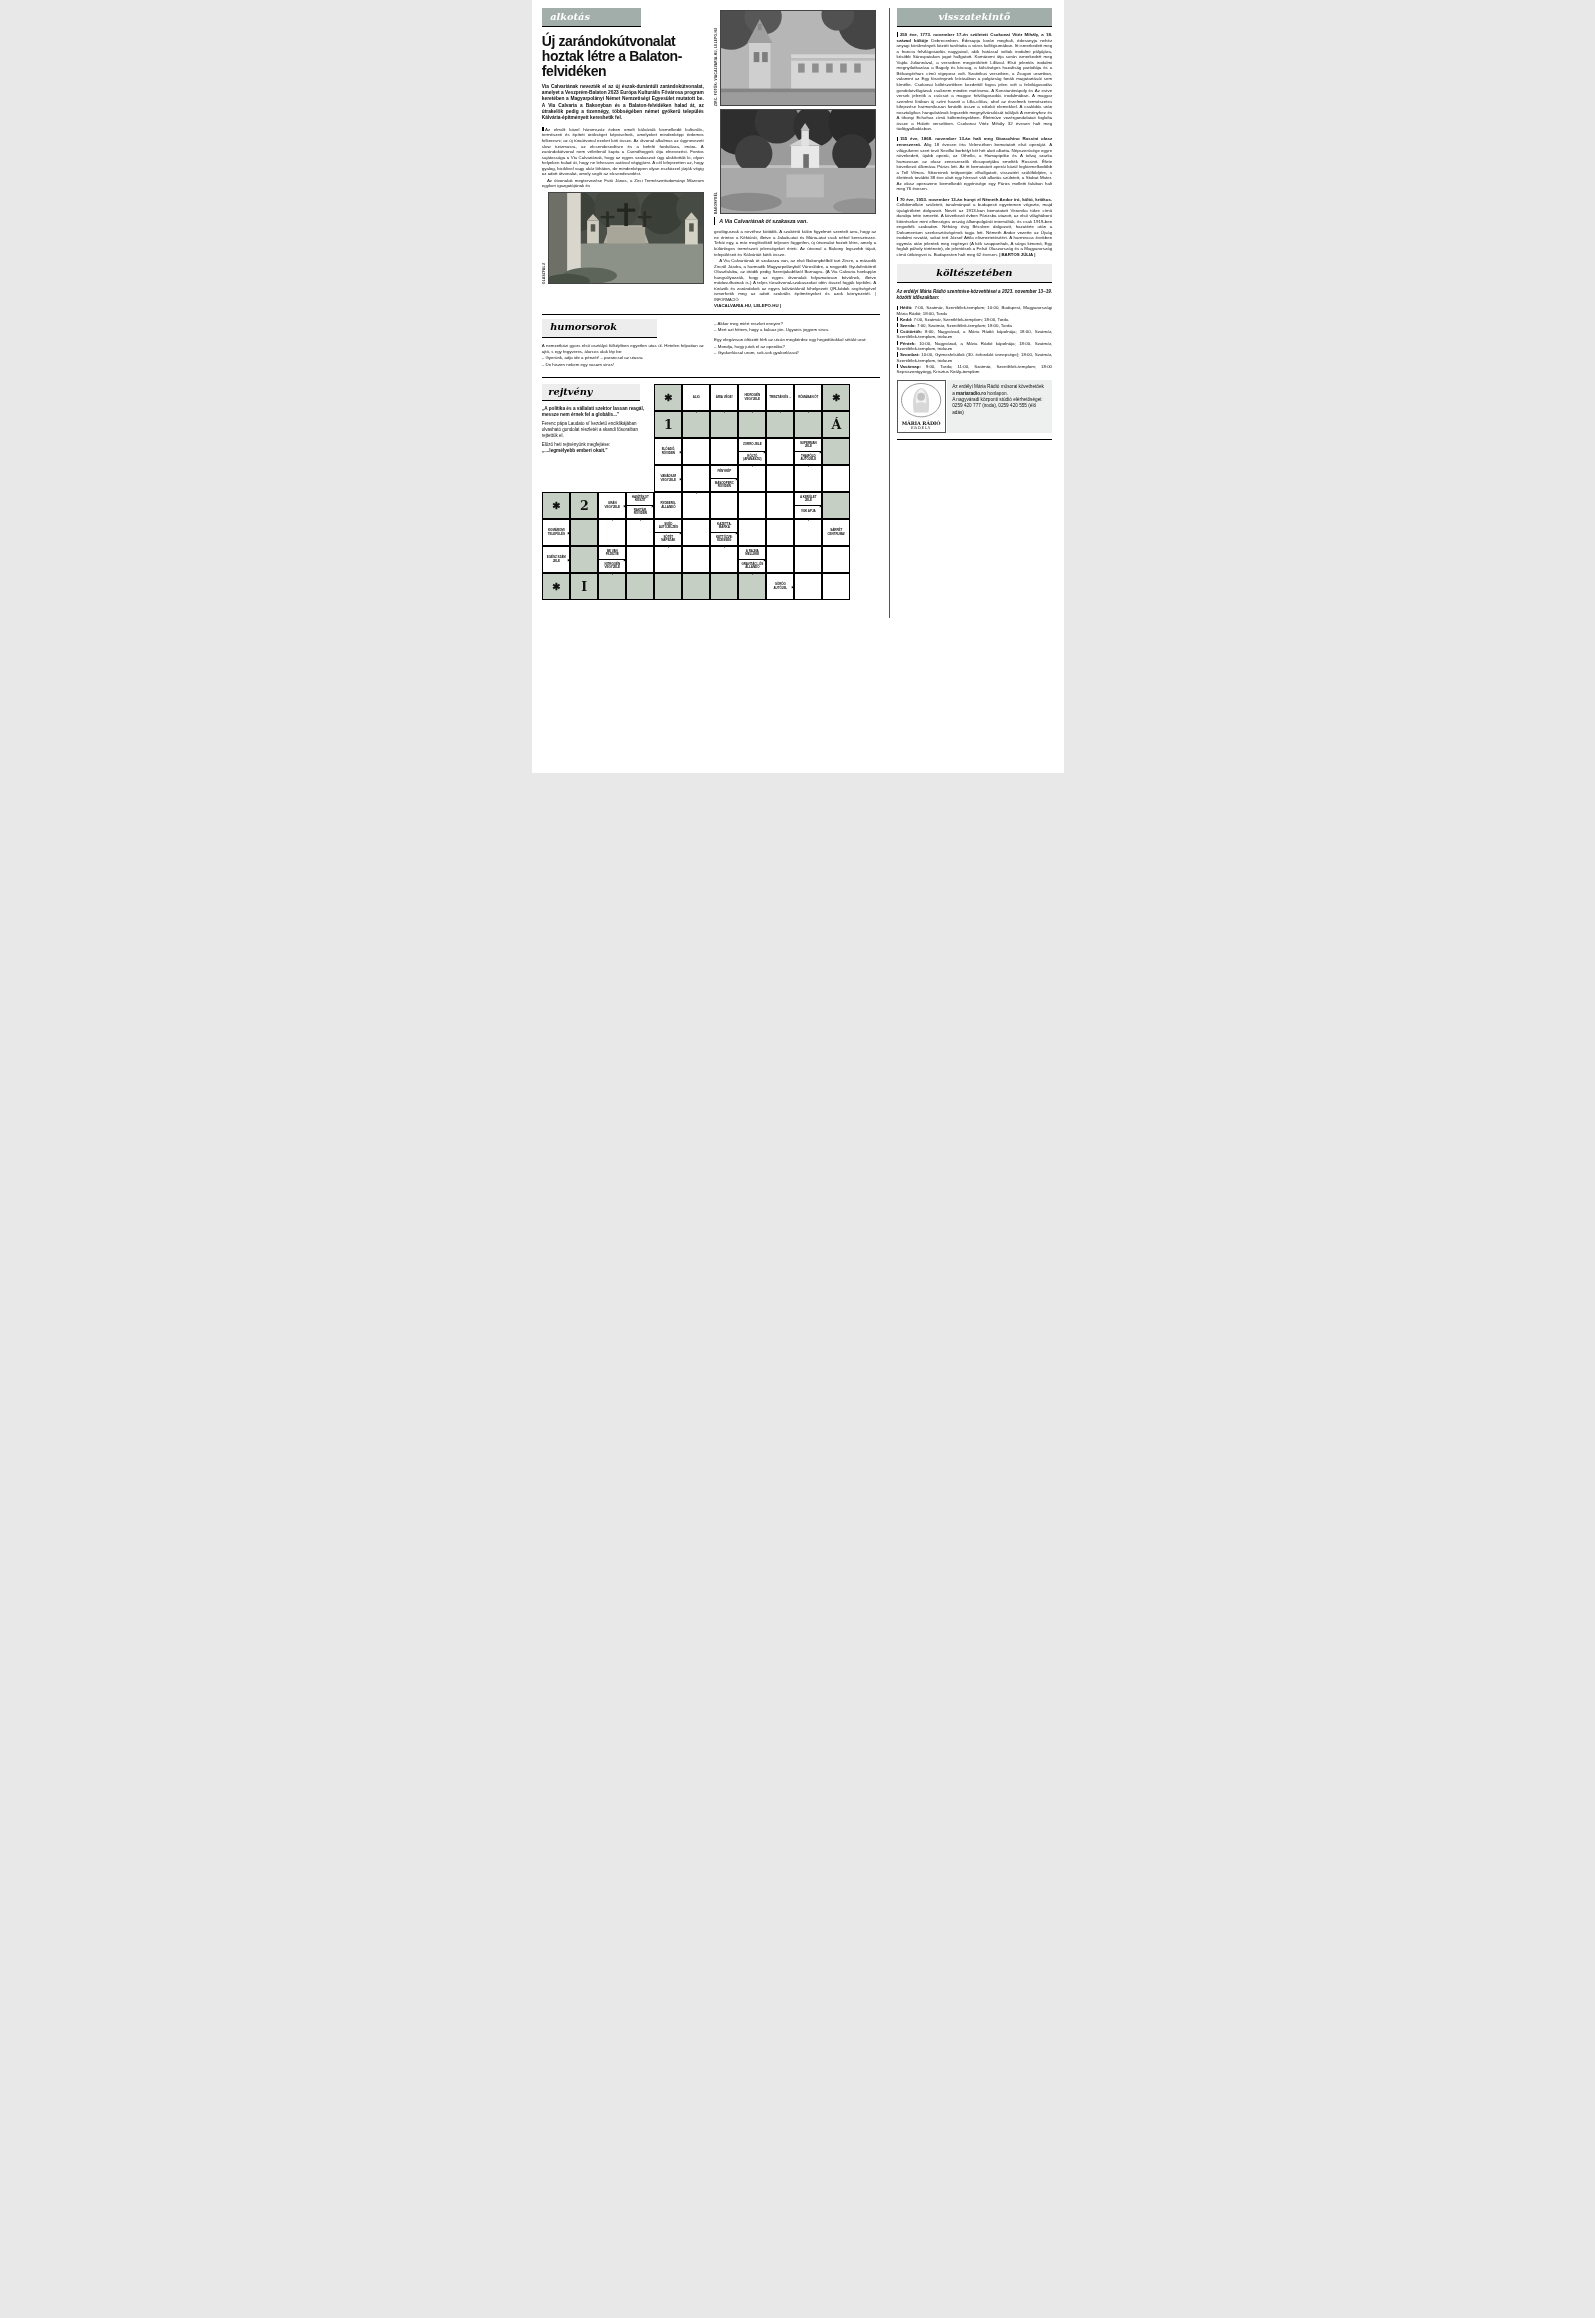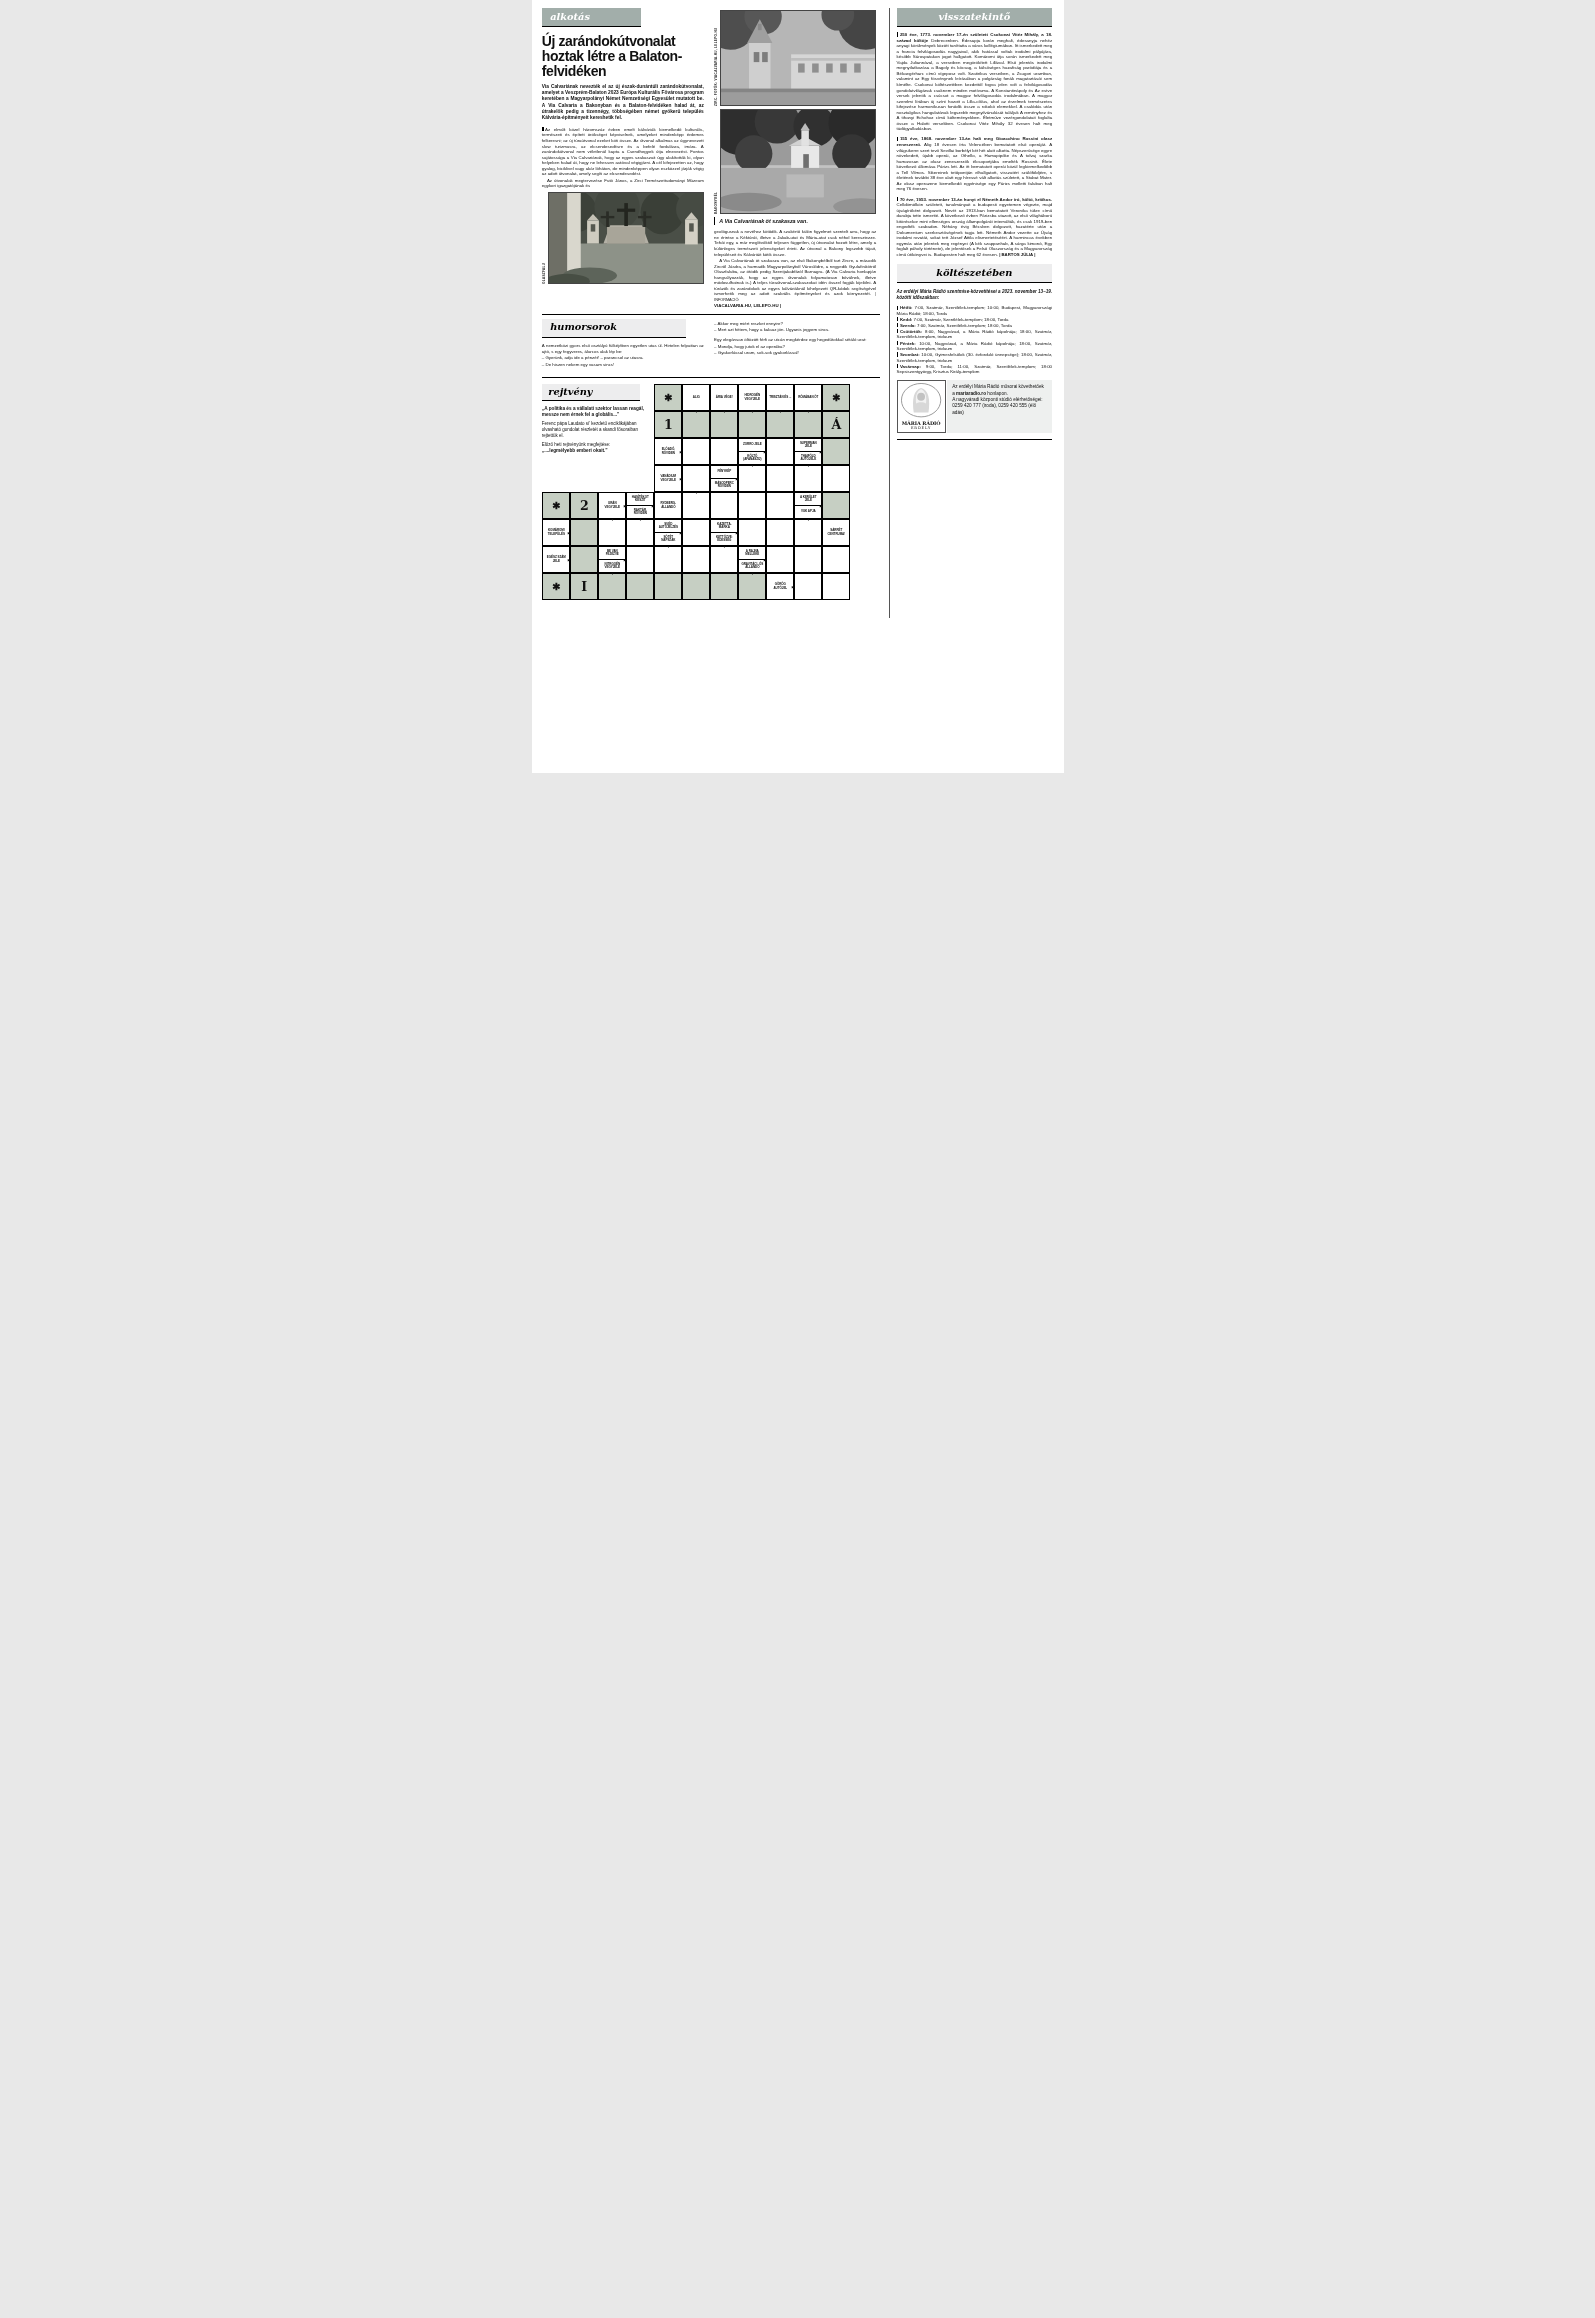--- a/index.html
+++ b/index.html
@@ -45,21 +45,21 @@
   .ph{flex:1;border:0.5px solid #444;}
   .ph svg{display:block;width:100%;height:100%;}
   .infolabel{font-size:3.8px;}
   .infoval{font-weight:bold;}
   .byline{font-weight:bold;font-size:4.3px;}
   
   .bandrule{border-top:0.7px solid #000;margin:4.7px 0 0;}
   .humor{display:flex;padding:3.7px 0 4.7px;}
   .humor .hcol{width:162px;}
   .humor .hcol+.hcol{margin-left:10.3px;}
-  .humor-hd{margin:0 0 5.6px;width:144px;}
+  .humor-hd{margin:0 0 5.6px;width:115px;}
   
   .bottomL{position:relative;margin-top:4.7px;padding-top:5.6px;border-top:0.7px solid #000;height:234px;}
   .cw{display:grid;grid-template-rows:repeat(8,27px);position:relative;margin-left:0.5px;}
   .cwc{position:relative;border:0.5px solid #000;box-sizing:border-box;background:#fff;}
   .cwc.empty{border:none;background:transparent;}
   .cwc.green,.cwc.big{background:#c6cfc3;}
   .cwc.clue,.cwc.clue2{display:flex;flex-direction:column;}
   .ct{flex:1;display:flex;align-items:center;justify-content:center;text-align:center;
       font-size:3px;font-weight:bold;line-height:1.15;padding:0.5px 0.9px;letter-spacing:-0.05px;}
   .ct+.ct{border-top:0.5px solid #000;}

